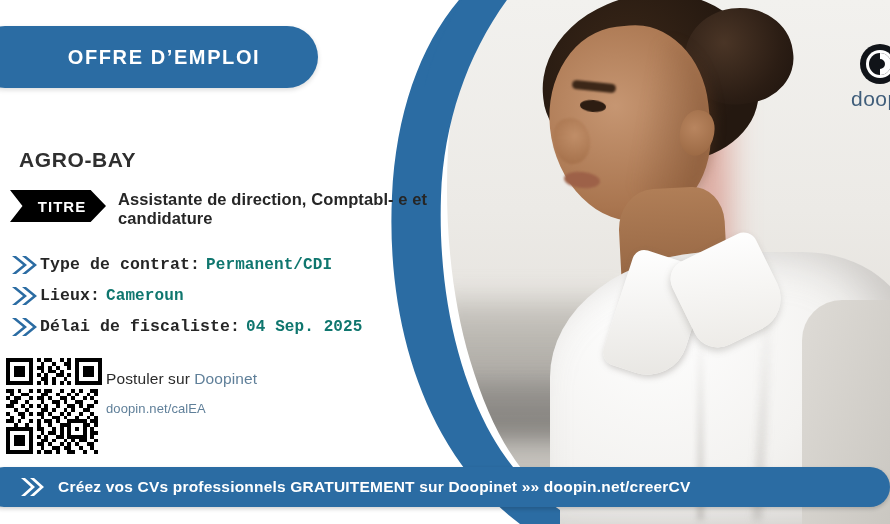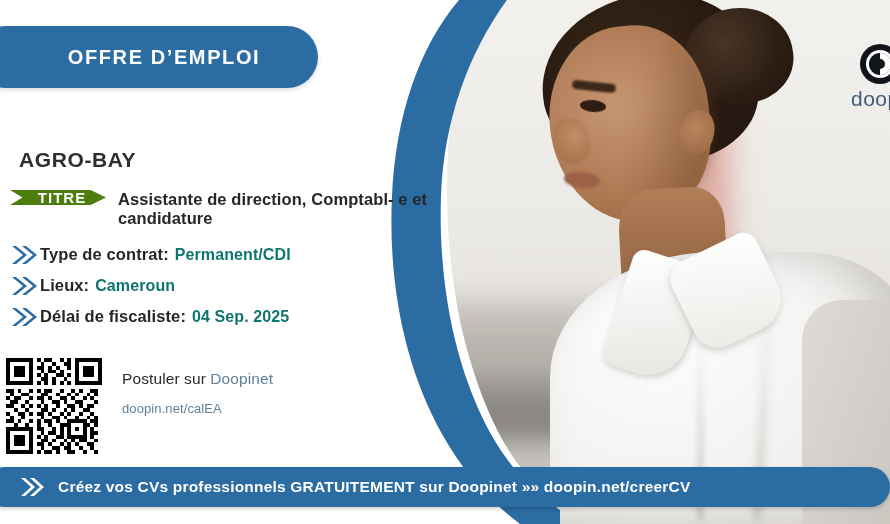--- a/index.html
+++ b/index.html
@@ -182,42 +182,43 @@
     letter-spacing:.6px;
   }
 
   
   .titre-row{
     position:absolute;left:10px;top:190px;
     display:flex;align-items:flex-start;
   }
   .ribbon{
     position:relative;
-    width:96px;height:15px;
-    background:#4d7c0f;
+    width:96px;height:32px;
+    background:#000000;
     display:flex;align-items:center;justify-content:center;
     clip-path:polygon(0 0, 84% 0, 100% 50%, 84% 100%, 0 100%, 13% 50%);
     flex:none;
   }
   .ribbon-label{
     color:#ffffff;font-size:15px;font-weight:bold;letter-spacing:1px;
     padding-left:8px;
   }
   .titre-text{
     margin-left:12px;
     font-size:16.5px;font-weight:bold;color:#262626;
     line-height:1.16;
     max-width:320px;
     letter-spacing:.1px;
   }
 
   
   .details{
-    position:absolute;left:10px;top:239px;
+    position:absolute;left:10px;top:249px;
     width:420px;
+    font-family:Liberation Mono, monospace;
   }
   .drow{
     display:flex;align-items:center;
     height:31px;
   }
   .chev{
     width:30px;height:22px;flex:none;
     display:flex;align-items:center;
   }
   .drow-label{
@@ -233,21 +234,21 @@
   .qr-block{
     position:absolute;left:6px;top:358px;
     display:flex;align-items:flex-start;
   }
   .qr{
     width:96px;height:96px;flex:none;
     background:#ffffff;
     display:block;
   }
   .qr-text{
-    margin-left:20px;padding-top:12px;
+    margin-left:4px;padding-top:12px;
   }
   .apply-line{
     font-size:15.5px;color:#2b2b2b;margin-bottom:13px;
     letter-spacing:.1px;
   }
   .apply-brand{color:#5f7f99;}
   .apply-url{
     font-size:13px;color:#5f7f99;letter-spacing:.1px;
   }
 

